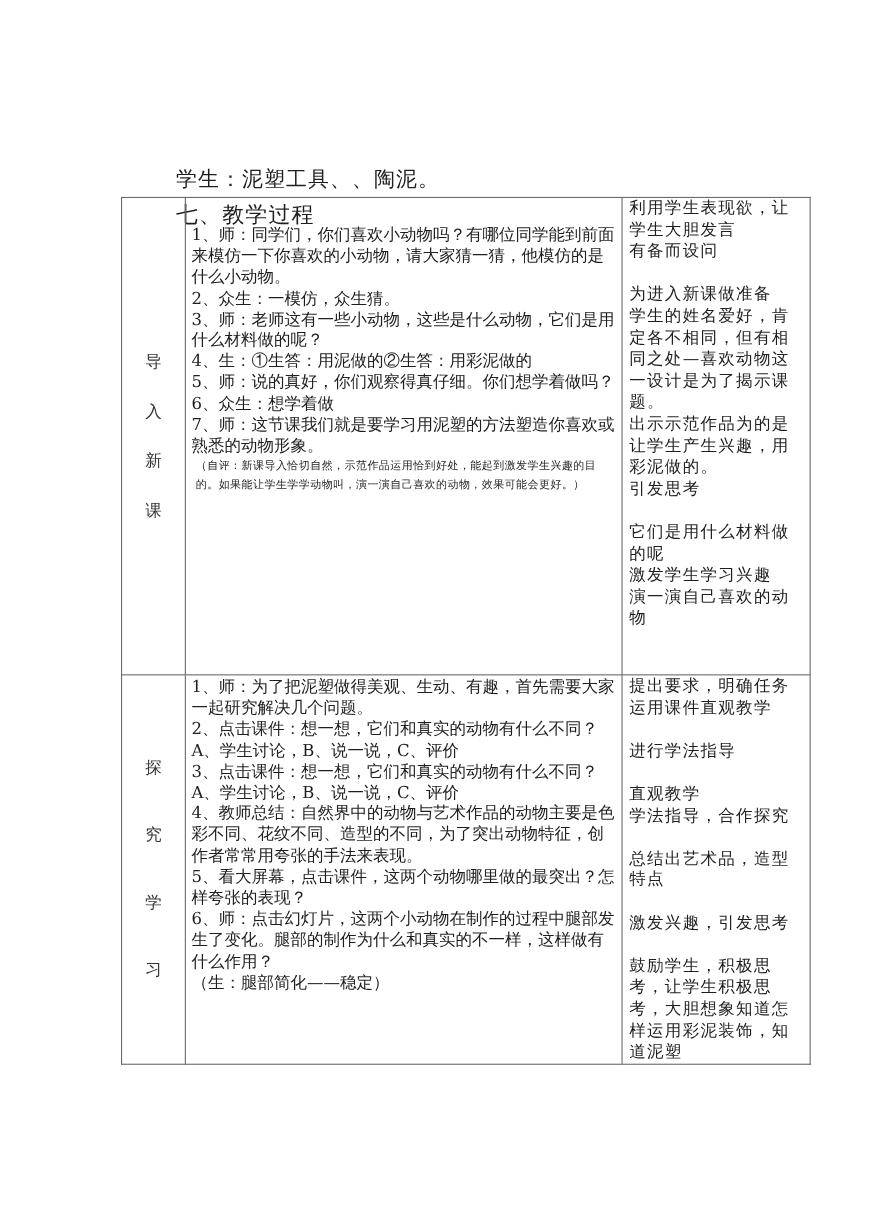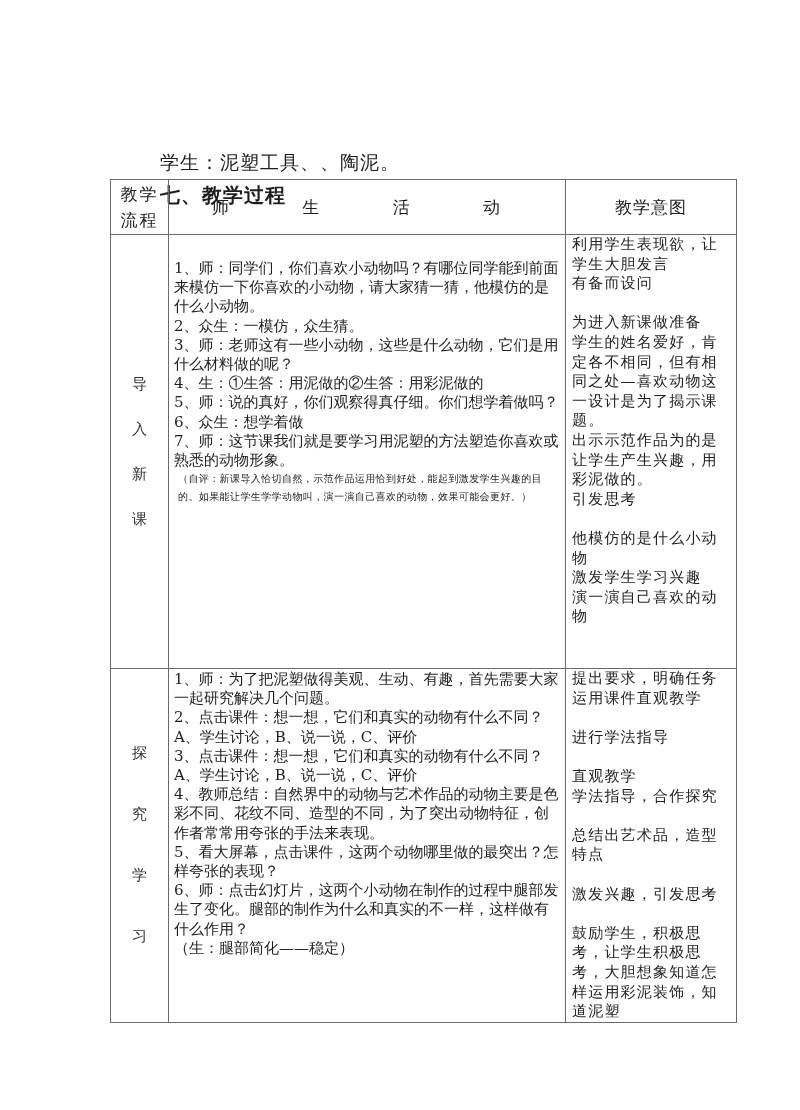--- a/index.html
+++ b/index.html
@@ -1,20 +1,20 @@
 <!DOCTYPE html>
 <html><head>
 <meta charset="utf-8">
 <style>
   html, body { margin:0; padding:0; background:#ffffff; }
   body { width:800px; height:1110px; position:relative; overflow:hidden;
          font-family:"DejaVu Serif","Liberation Serif",serif; color:#1e1e1e; }
   .line-text { position:absolute; left:160px; font-size:19px; letter-spacing:1px;margin-top:32px; }
   #materials { top:118px; }
-  #section-title { top:150px; font-weight:bold; font-size:20px; font-family:"DejaVu Sans","Liberation Sans",sans-serif; letter-spacing:1px; }
+  #section-title { top:150px; font-weight:normal; font-size:20px; font-family:"DejaVu Sans","Liberation Sans",sans-serif; letter-spacing:1px; }
   table { position:absolute; left:110px; top:179px; border-collapse:collapse; table-layout:fixed; width:626px; }
   td, th { border:1.5px solid #6a6a6a; vertical-align:top; padding:0; font-weight:normal; }
   col.c1 { width:58px; } col.c2 { width:397px; } col.c3 { width:171px; }
   .hdr th { height:54px; vertical-align:middle; font-size:17px; }
   .hdr .h1 { line-height:26px; letter-spacing:2px; }
   .hdr .h2 { word-spacing:24px; letter-spacing:22px; }
   .stage { text-align:center; vertical-align:middle; font-size:15px; color:#333; }
   .stage span { display:block; }
   .r1 td { height:409px; }
   .r2 td { height:340px; }
@@ -32,28 +32,20 @@
 <div class="line-text" id="materials">学生：泥塑工具、、陶泥。</div>
 <div class="line-text" id="section-title">七、教学过程</div>
 
 <table>
   <colgroup>
       <col class="c1">
       <col class="c2">
       <col class="c3">
     </colgroup>
   <tbody>
-      <tr class="hdr">
-    <th class="h1">
-      <div>教学</div>
-      <div>流程</div>
-    </th>
-    <th class="h2">师 生 活 动</th>
-    <th style="letter-spacing:1px;">教学意图</th>
-  </tr>
 
   <tr class="r1">
     <td class="stage">
       <span style="margin-bottom:26px;">导</span>
       <span style="margin-bottom:26px;">入</span>
       <span style="margin-bottom:26px;">新</span>
       <span>课</span>
     </td>
     <td class="activity">
       <p class="p">1、师：同学们，你们喜欢小动物吗？有哪位同学能到前面来模仿一下你喜欢的小动物，请大家猜一猜，他模仿的是什么小动物。</p>
@@ -67,21 +59,21 @@
     </td>
     <td class="intent">
       <p class="p">利用学生表现欲，让学生大胆发言</p>
       <p class="p">有备而设问</p>
       <div class="blank"></div>
       <p class="p">为进入新课做准备</p>
       <p class="p">学生的姓名爱好，肯定各不相同，但有相同之处—喜欢动物这一设计是为了揭示课题。</p>
       <p class="p">出示示范作品为的是让学生产生兴趣，用彩泥做的。</p>
       <p class="p">引发思考</p>
       <div class="blank"></div>
-      <p class="p">他模仿的是什么小动物</p>
+      <p class="p">它们是用什么材料做的呢</p>
       <p class="p">激发学生学习兴趣</p>
       <p class="p">演一演自己喜欢的动物</p>
     </td>
   </tr>
 
   <tr class="r2">
     <td class="stage">
       <span style="margin-bottom:42px;">探</span>
       <span style="margin-bottom:42px;">究</span>
       <span style="margin-bottom:42px;">学</span>

